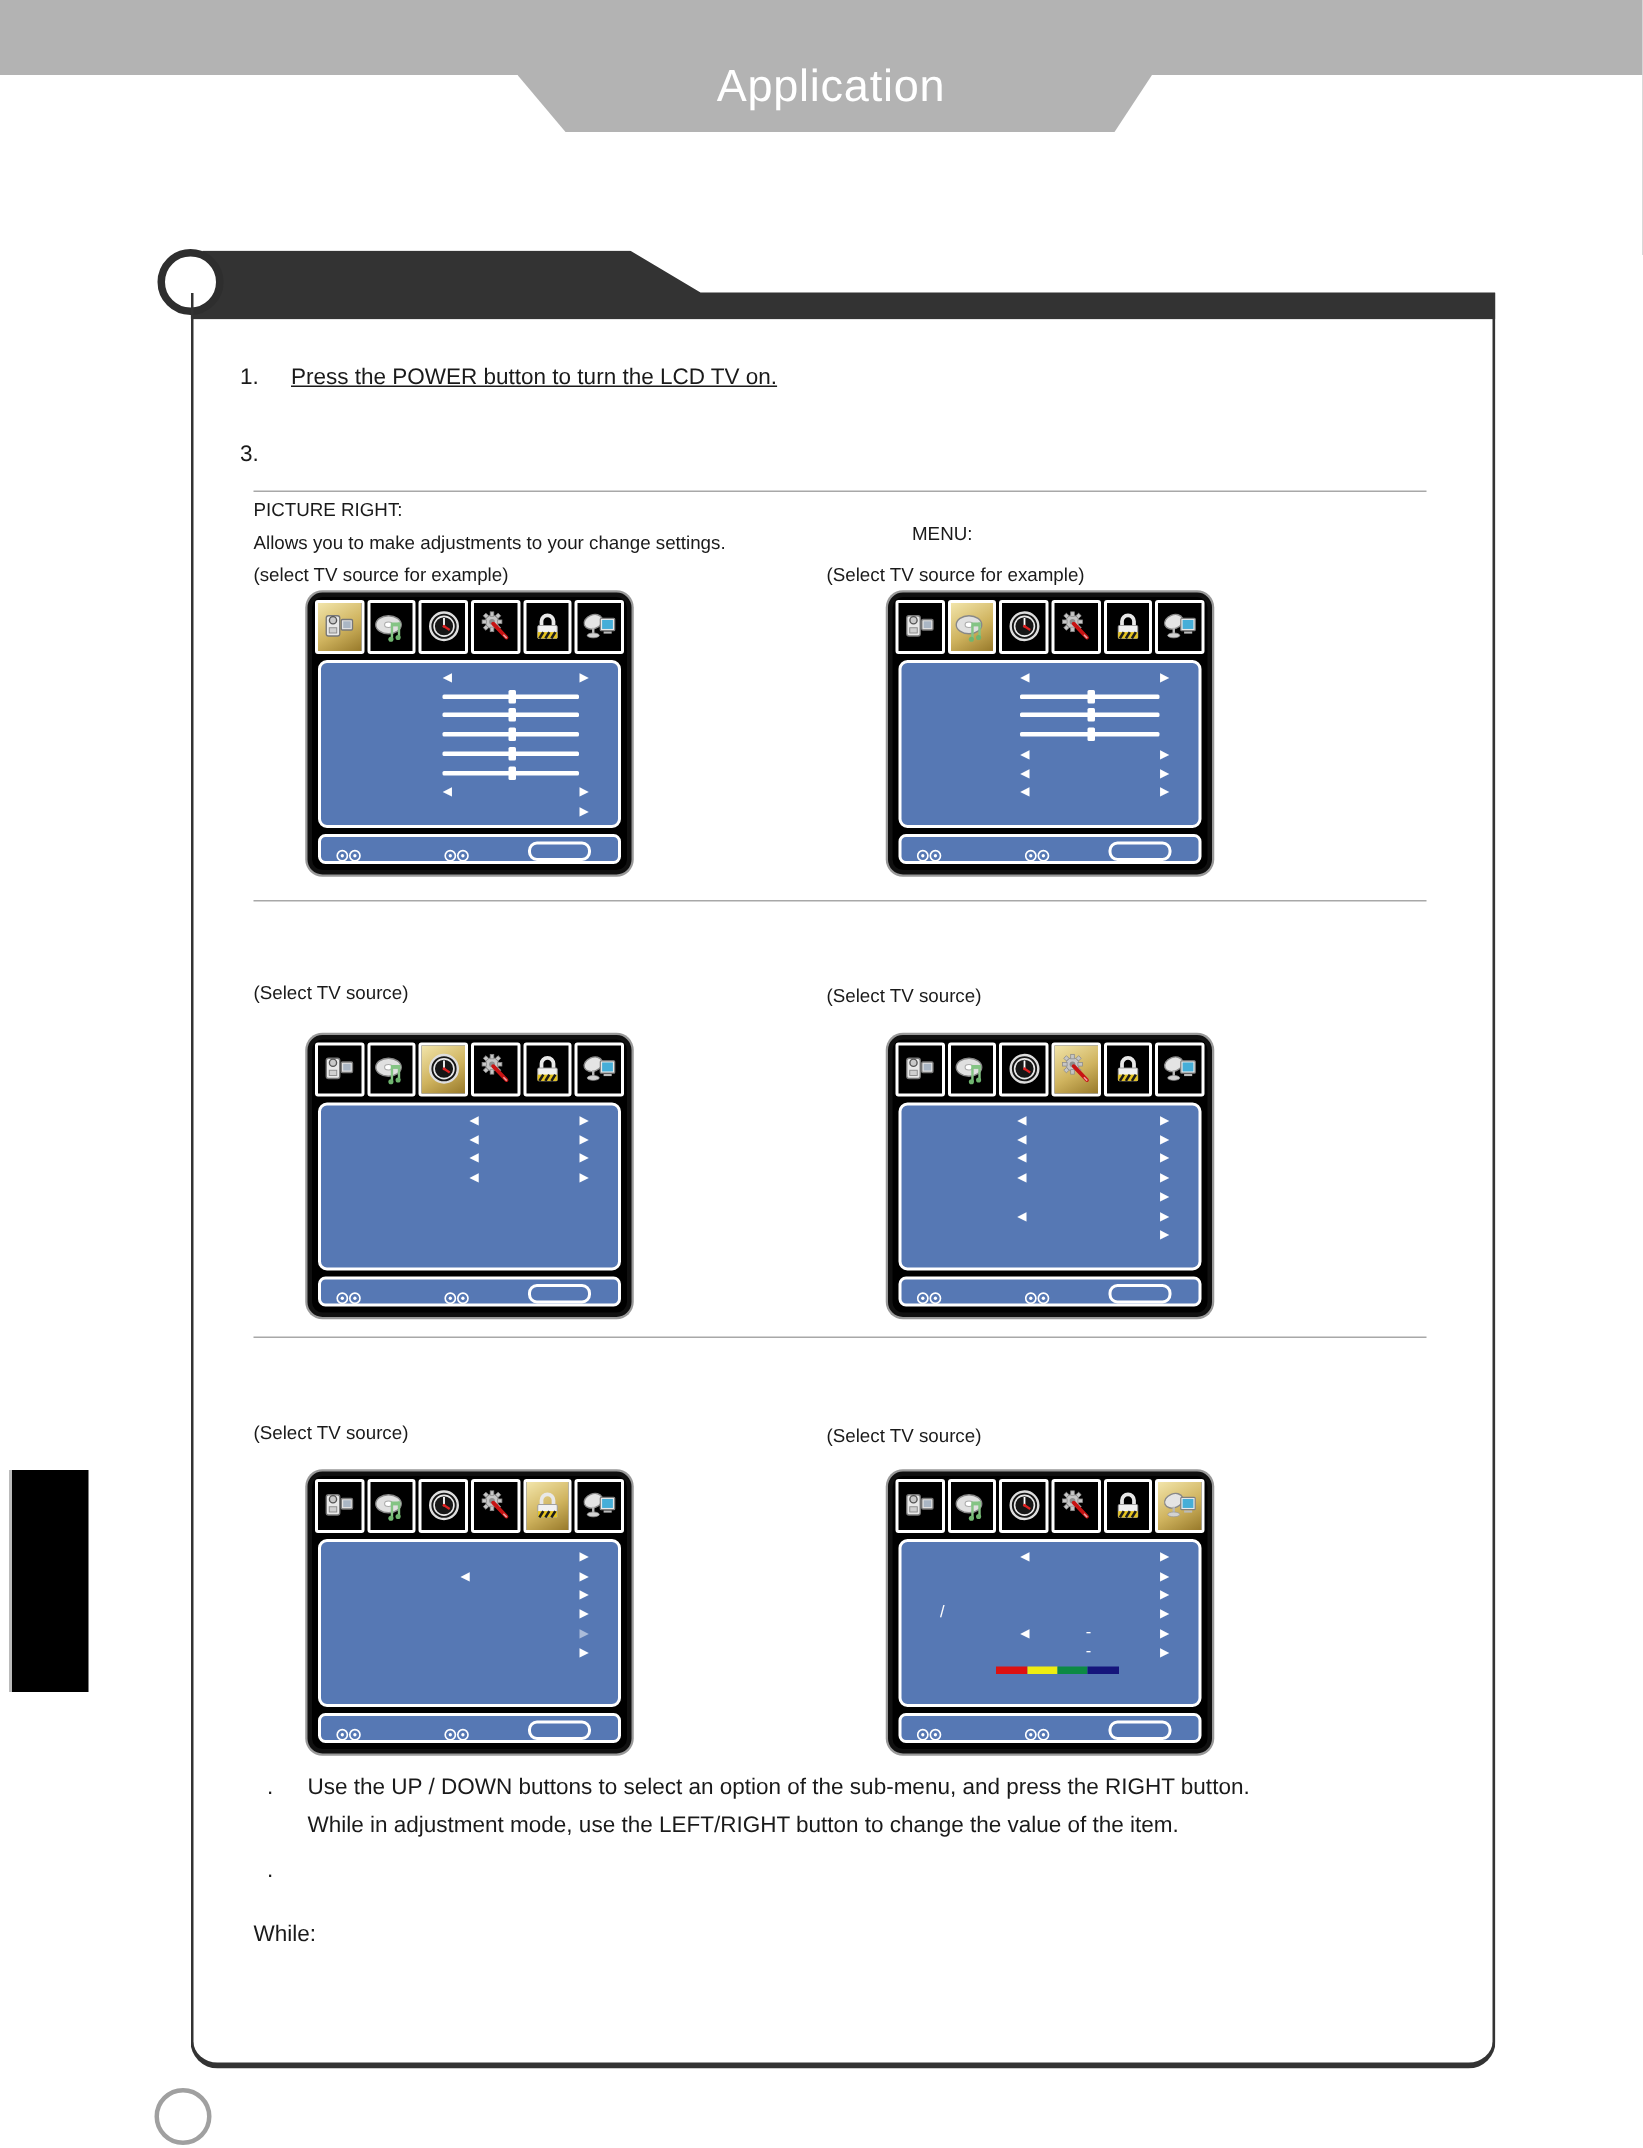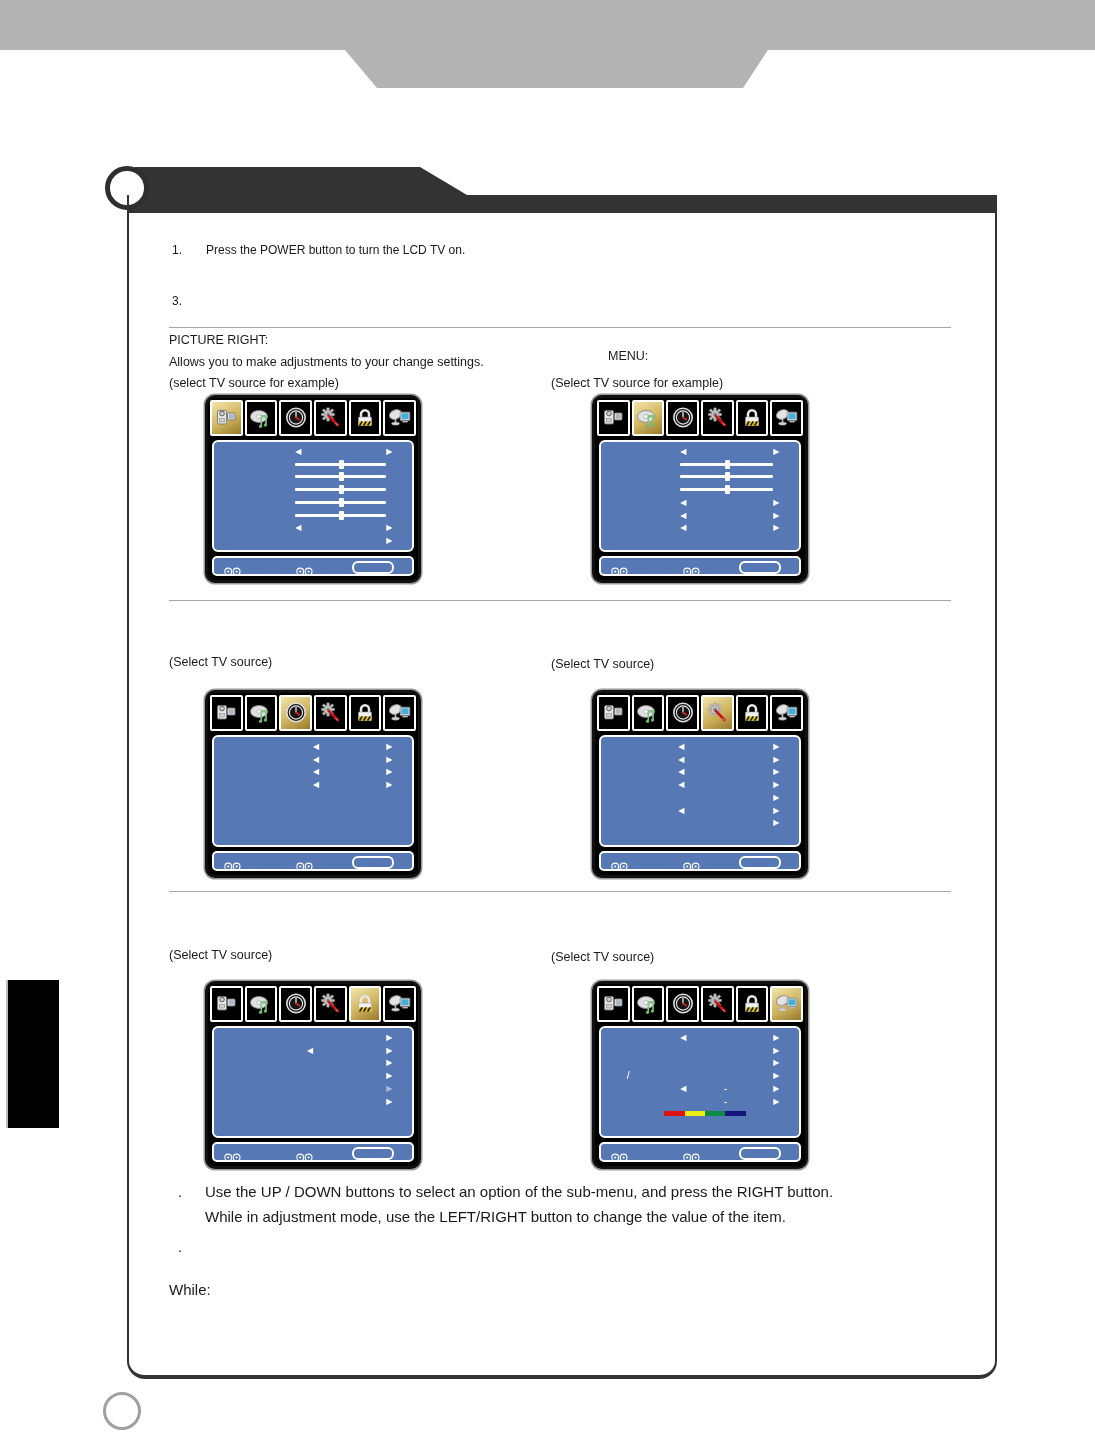--- a/index.html
+++ b/index.html
@@ -13,21 +13,21 @@
         clip-path:polygon(5px 0,428px 0,403px 38px,37px 38px);}
   .band-title{left:340px;top:41px;width:428px;text-align:center;font-size:30px;color:#fff;letter-spacing:.5px;}
 
   
   .tabbar{left:127px;top:167px;width:870px;height:46px;background:#333;
           clip-path:polygon(0 28px,8px 0,293px 0,340px 28px,870px 28px,870px 46px,0 46px);}
   .tabcircle{left:105px;top:166px;width:34px;height:34px;border:5px solid #2e2e2e;border-radius:50%;background:#fff;}
   .frame{left:127px;top:195px;width:866px;height:1180px;border-left:2px solid #333;
          border-right:2px solid #333;border-bottom:4px solid #333;border-radius:0 0 18px 18px;}
 
-  .step{left:172px;font-size:12px;white-space:nowrap;}
+  .step{left:160px;font-size:15px;white-space:nowrap;text-decoration:underline;}
   .step-num{display:inline-block;width:34px;}
   .hr{left:169px;width:782px;height:1px;background:#a8a8a8;}
   .lbl{font-size:12.5px;white-space:nowrap;}
 
   
   .osd{width:216px;height:188px;background:#000;border:3px solid #101010;border-radius:10px;
        box-shadow:0 0 0 1.5px #999;box-sizing:border-box;}
   .osd-tabs{display:flex;gap:2px;padding:2px 2px 0 2px;height:36px;}
   .osd-tab{flex:1;background:#000;border:2px solid #fff;border-radius:2px;
            display:flex;align-items:center;justify-content:center;overflow:hidden;}
@@ -53,20 +53,21 @@
   .side-tab{left:6px;top:980px;width:51px;height:148px;background:#000;border-left:2px solid #bbb;}
   .bcircle{left:103px;top:1392px;width:32px;height:32px;border:3px solid #a0a0a0;border-radius:50%;background:#fff;}
 </style>
 </head>
 <body>
 
 <div class="page">
 
   <div class="abs band"></div>
   <div class="abs trap"></div>
+  <div class="abs band-title">Application</div>
 
   <div class="abs tabbar"></div>
   <div class="abs tabcircle"></div>
   <div class="abs frame"></div>
 
   <div class="abs step" style="top:243px">
     <span class="step-num">1.</span><span>Press the POWER button to turn the LCD TV on.</span>
   </div>
   <div class="abs step" style="top:294px">
     <span class="step-num">3.</span><span></span>

